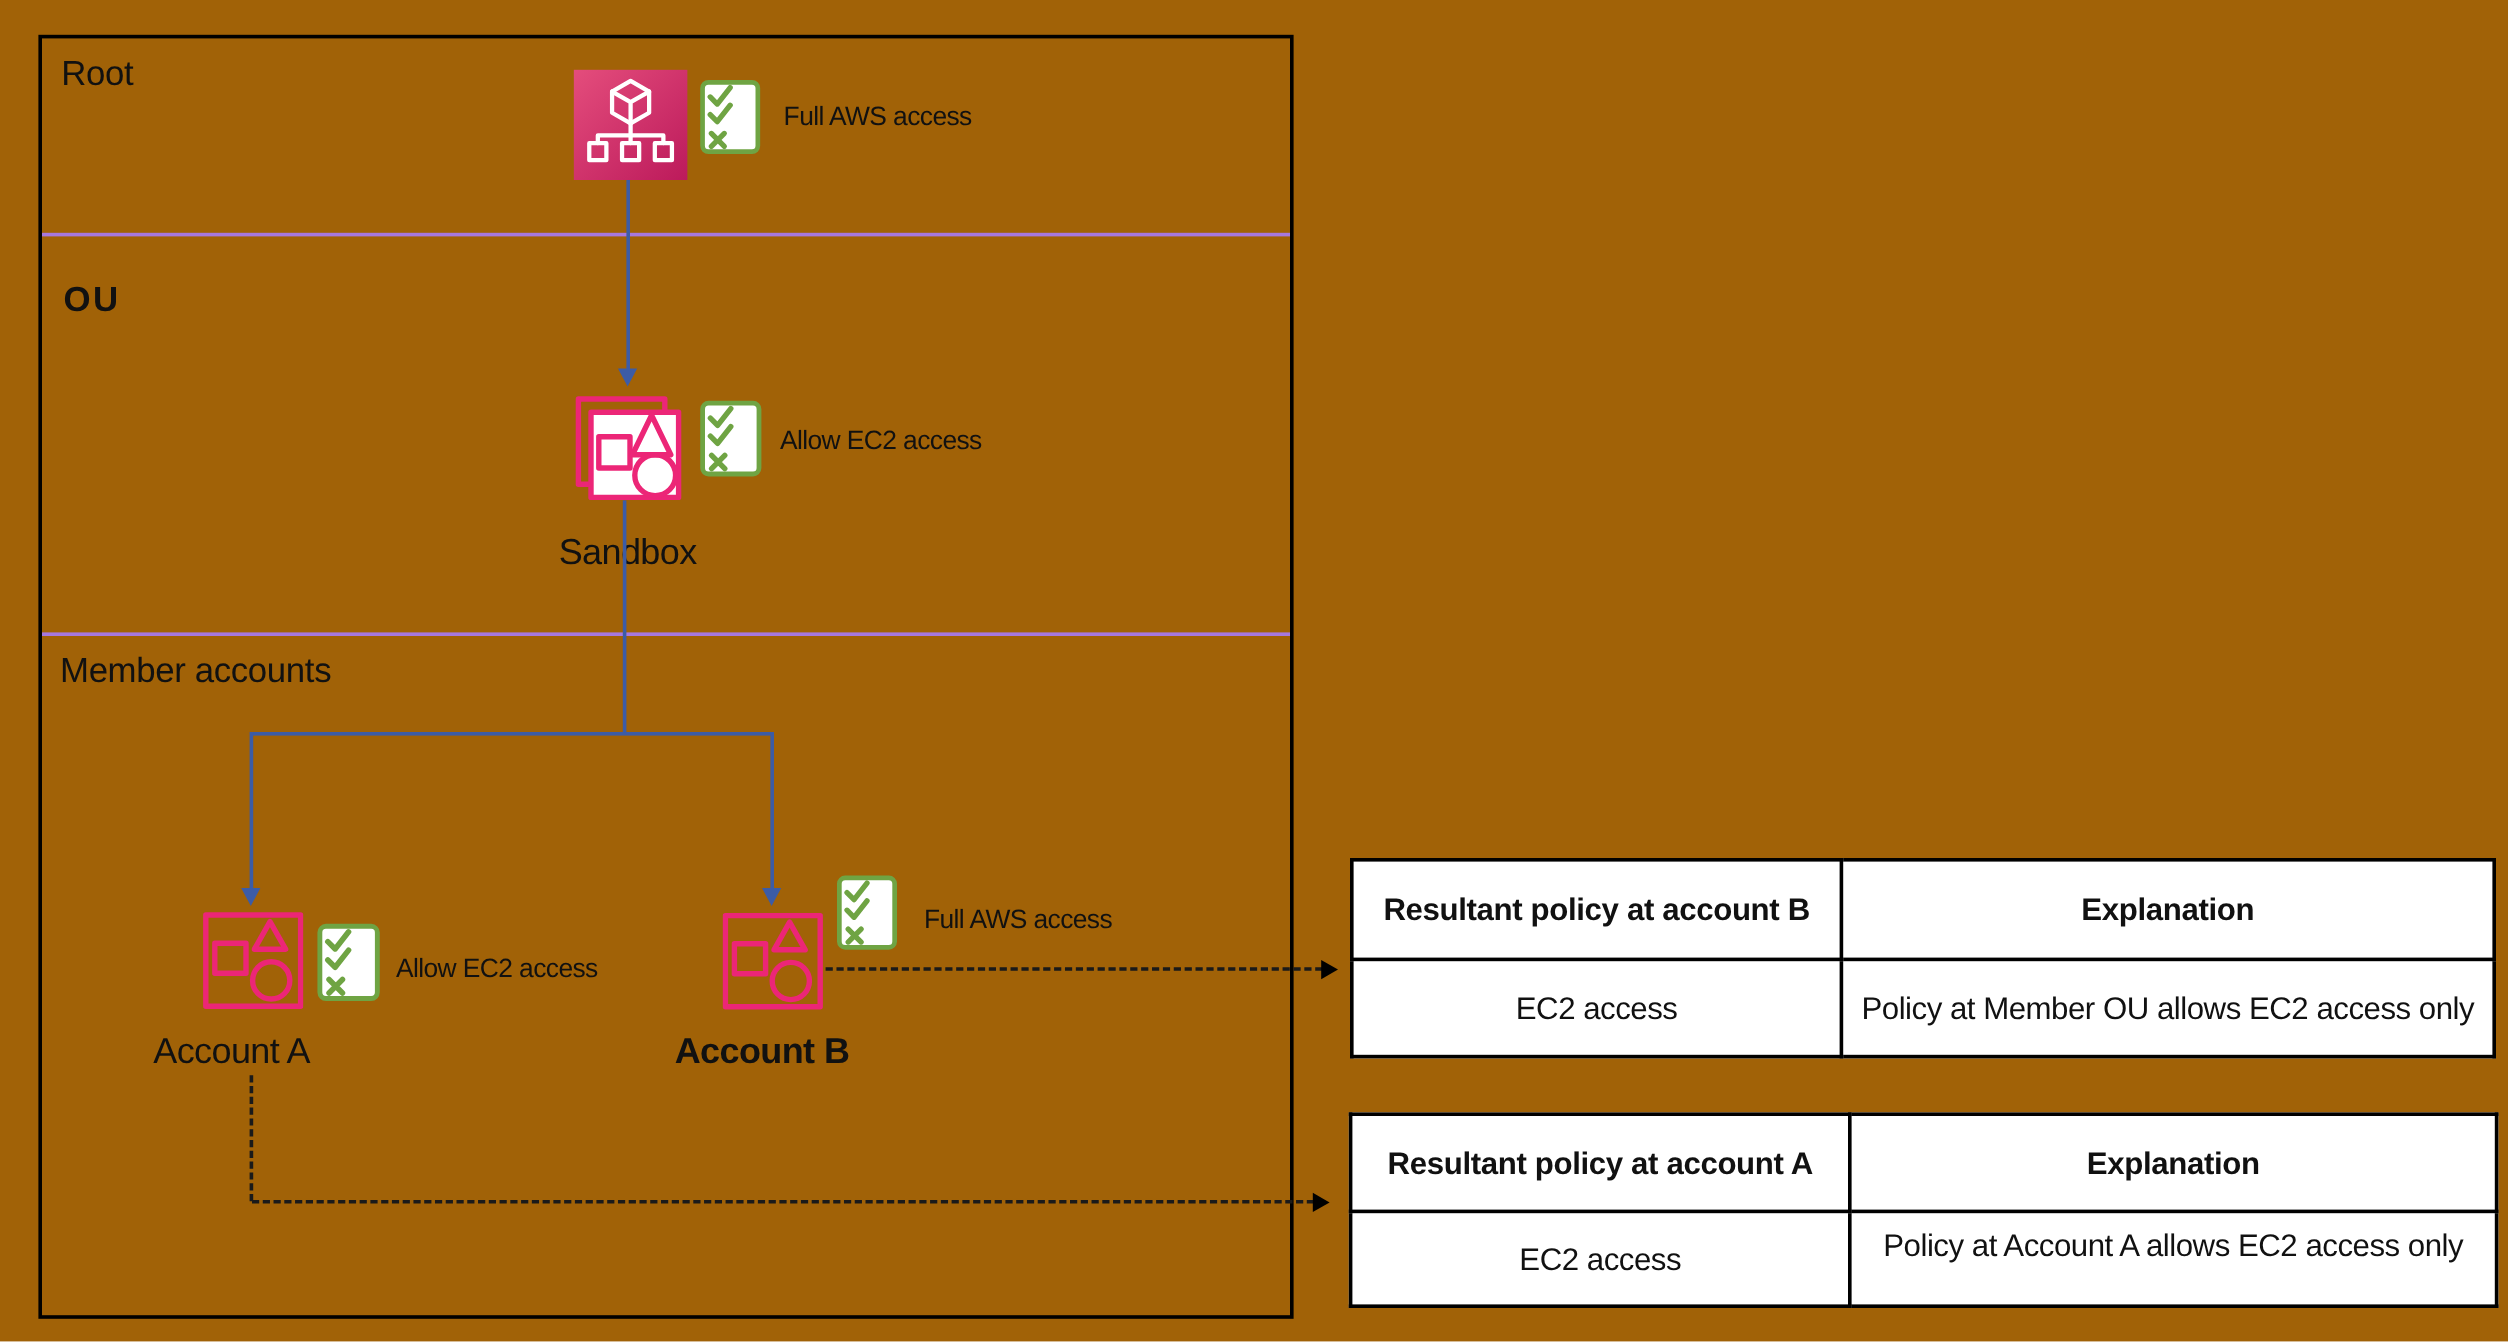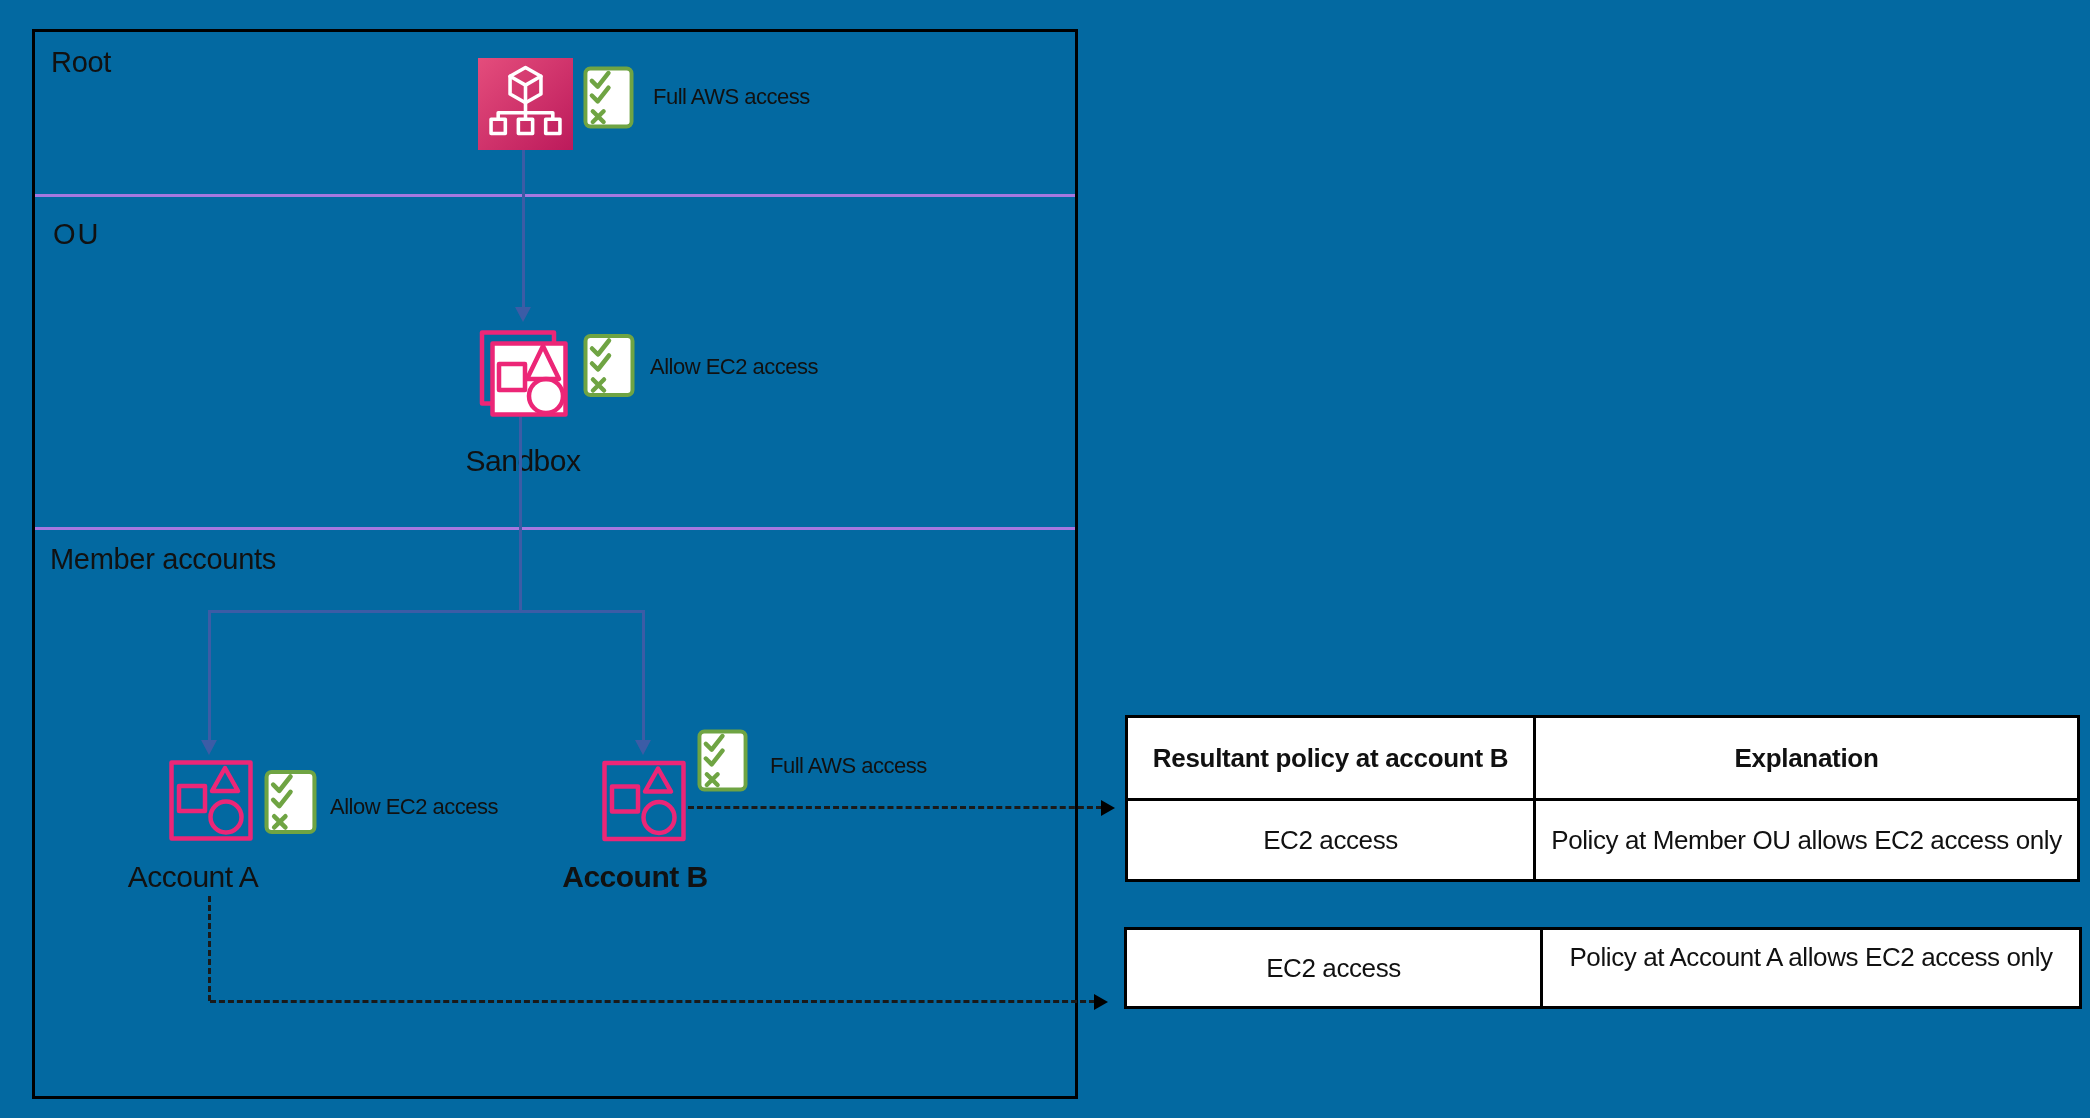--- a/index.html
+++ b/index.html
@@ -6,31 +6,31 @@
     --magenta:#EC2677;
     --magentaLight:#E44D7C;
     --magentaDark:#BC1A5B;
     --green:#6FA443;
     --blue:#3C5CA6;
     --purple:#A678E0;
     --ink:#111111;
   }
   html,body{margin:0;padding:0;background:#ffffff;}
   .stage{
-    position:relative;width:2090px;height:1118px;background:#0369a1;
+    position:relative;width:2090px;height:1118px;background:#a16207;
     font-family:"Liberation Sans",sans-serif;color:var(--ink);overflow:hidden;
   }
   
   .org-box{position:absolute;left:32px;top:29px;width:1046px;height:1070px;border:3px solid #000;box-sizing:border-box;}
   .divider{position:absolute;left:0;right:0;height:3px;background:var(--purple);}
   .divider.d1{top:162px;}
   .divider.d2{top:495px;}
   .sec-label{position:absolute;font-size:29px;letter-spacing:-0.3px;color:var(--ink);white-space:nowrap;}
   .sec-label.root{left:16px;top:14px;}
-  .sec-label.ou{left:18px;top:186px;letter-spacing:2px;}
+  .sec-label.ou{left:18px;top:202px;letter-spacing:2px;font-weight:bold;}
   .sec-label.member{left:15px;top:511px;}
   
   .abs{position:absolute;}
   .node-label{position:absolute;transform:translateX(-50%);font-size:30px;letter-spacing:-0.5px;white-space:nowrap;}
   .policy-label{position:absolute;font-size:22px;letter-spacing:-0.5px;line-height:30px;white-space:nowrap;}
   
   .vline{position:absolute;width:3px;background:var(--blue);}
   .hline{position:absolute;height:3px;background:var(--blue);}
   .arrow-down{position:absolute;width:0;height:0;border-left:8px solid transparent;border-right:8px solid transparent;border-top:15px solid var(--blue);}
   .dash-h{position:absolute;height:0;border-top:3px dashed #1a1a1a;}
@@ -169,20 +169,24 @@
       </tr>
       <tr class="dat">
         <td class="c1">EC2 access</td>
         <td>Policy at Member OU allows EC2 access only</td>
       </tr>
     </tbody>
   </table>
 
   <table class="policy-table t2">
     <tbody>
+      <tr class="hdr">
+        <th class="c1">Resultant policy at account A</th>
+        <th>Explanation</th>
+      </tr>
       <tr class="dat">
         <td class="c1">EC2 access</td>
         <td class="explain">Policy at Account A allows EC2 access only</td>
       </tr>
     </tbody>
   </table>
 
 </div>
 
 </body></html>

